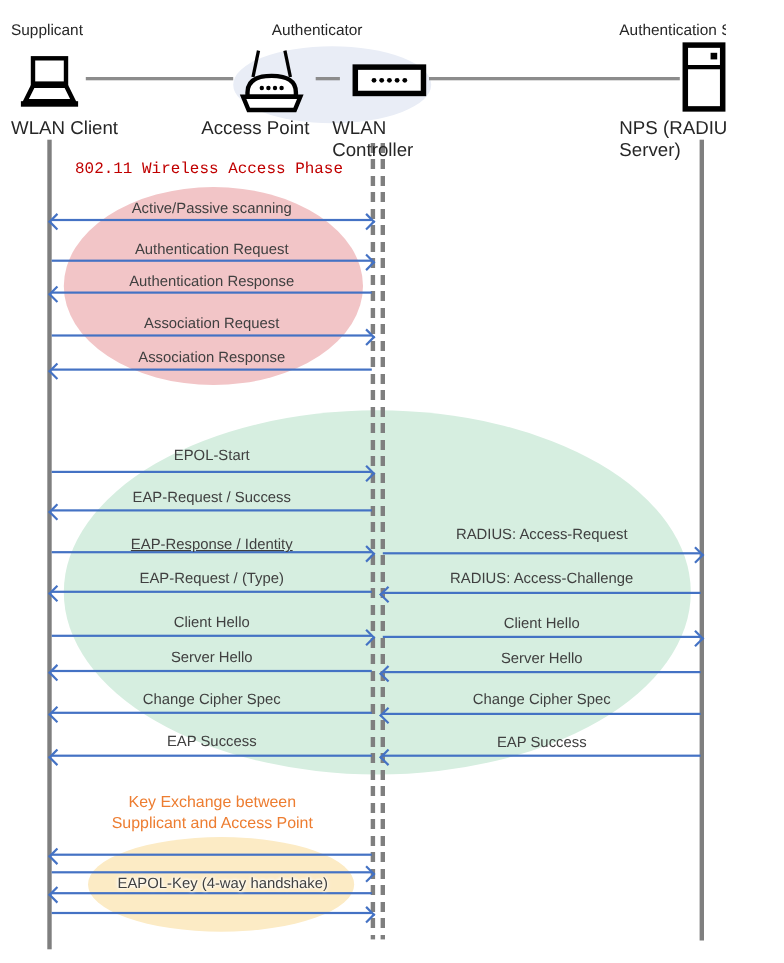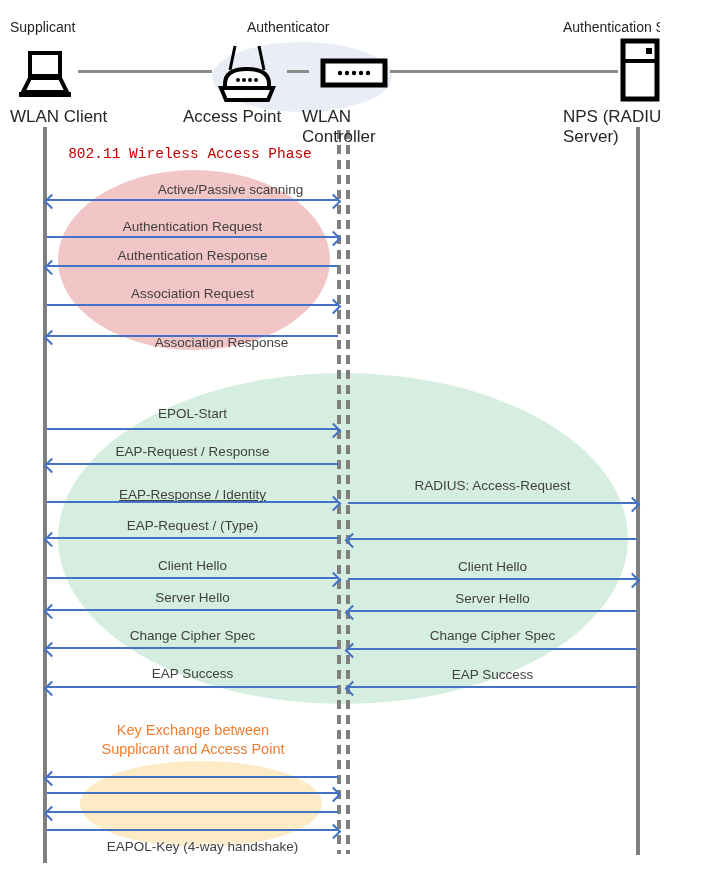--- a/index.html
+++ b/index.html
@@ -116,39 +116,39 @@
   <div class="lifeline dashed" style="left:337px;top:130px;height:724px;"></div>
   <div class="lifeline dashed" style="left:346px;top:130px;height:724px;"></div>
   <div class="lifeline" style="left:636px;top:127px;height:728px;"></div>
 
   <div class="phase-title t-80211">802.11 Wireless Access Phase</div>
   <div class="phase-title t-key">
     <div>Key Exchange between</div>
     <div>Supplicant and Access Point</div>
   </div>
 
-  <div class="msg lcol" style="top:182px;padding-left:38px;">Active/Passive scanning</div>
+  <div class="msg lcol" style="top:182px;">Active/Passive scanning</div>
   <div class="arrow lspan al ar" style="top:199px;"></div>
 
   <div class="msg lcol" style="top:219px;">Authentication Request</div>
   <div class="arrow lspan ar" style="top:236px;"></div>
 
   <div class="msg lcol" style="top:248px;">Authentication Response</div>
   <div class="arrow lspan al" style="top:265px;"></div>
 
   <div class="msg lcol" style="top:286px;">Association Request</div>
   <div class="arrow lspan ar" style="top:304px;"></div>
 
-  <div class="msg lcol" style="top:335px;padding-left:29px;">Association Response</div>
+  <div class="msg lcol" style="top:317px;">Association Response</div>
   <div class="arrow lspan al" style="top:335px;"></div>
 
   <div class="msg lcol" style="top:406px;">EPOL-Start</div>
   <div class="arrow lspan ar" style="top:428px;"></div>
 
-  <div class="msg lcol" style="top:444px;">EAP-Request / Response</div>
+  <div class="msg lcol" style="top:444px;">EAP-Request / Success</div>
   <div class="arrow lspan al" style="top:463px;"></div>
 
   <div class="msg lcol" style="top:487px;text-decoration:underline;">EAP-Response / Identity</div>
   <div class="arrow lspan ar" style="top:501px;"></div>
 
   <div class="msg lcol" style="top:518px;">EAP-Request / (Type)</div>
   <div class="arrow lspan al" style="top:537px;"></div>
 
   <div class="msg lcol" style="top:558px;">Client Hello</div>
   <div class="arrow lspan ar" style="top:577px;"></div>
@@ -158,33 +158,34 @@
 
   <div class="msg lcol" style="top:628px;">Change Cipher Spec</div>
   <div class="arrow lspan al" style="top:647px;"></div>
 
   <div class="msg lcol" style="top:666px;">EAP Success</div>
   <div class="arrow lspan al" style="top:686px;"></div>
 
   <div class="msg rcol" style="top:478px;">RADIUS: Access-Request</div>
   <div class="arrow rspan ar" style="top:502px;"></div>
 
+  <div class="msg rcol" style="top:518px;">RADIUS: Access-Challenge</div>
   <div class="arrow rspan al" style="top:538px;"></div>
 
   <div class="msg rcol" style="top:559px;">Client Hello</div>
   <div class="arrow rspan ar" style="top:578px;"></div>
 
   <div class="msg rcol" style="top:591px;">Server Hello</div>
   <div class="arrow rspan al" style="top:610px;"></div>
 
   <div class="msg rcol" style="top:628px;">Change Cipher Spec</div>
   <div class="arrow rspan al" style="top:648px;"></div>
 
   <div class="msg rcol" style="top:667px;">EAP Success</div>
   <div class="arrow rspan al" style="top:686px;"></div>
 
   <div class="arrow lspan al" style="top:776px;"></div>
   <div class="arrow lspan ar" style="top:792px;"></div>
-  <div class="msg lcol glow" style="top:795px;left:57px;margin-top:44px;">EAPOL-Key (4-way handshake)</div>
+  <div class="msg lcol glow" style="top:795px;left:57px;">EAPOL-Key (4-way handshake)</div>
   <div class="arrow lspan al" style="top:811px;"></div>
   <div class="arrow lspan ar" style="top:829px;"></div>
 
 </div>
 
 </body></html>

